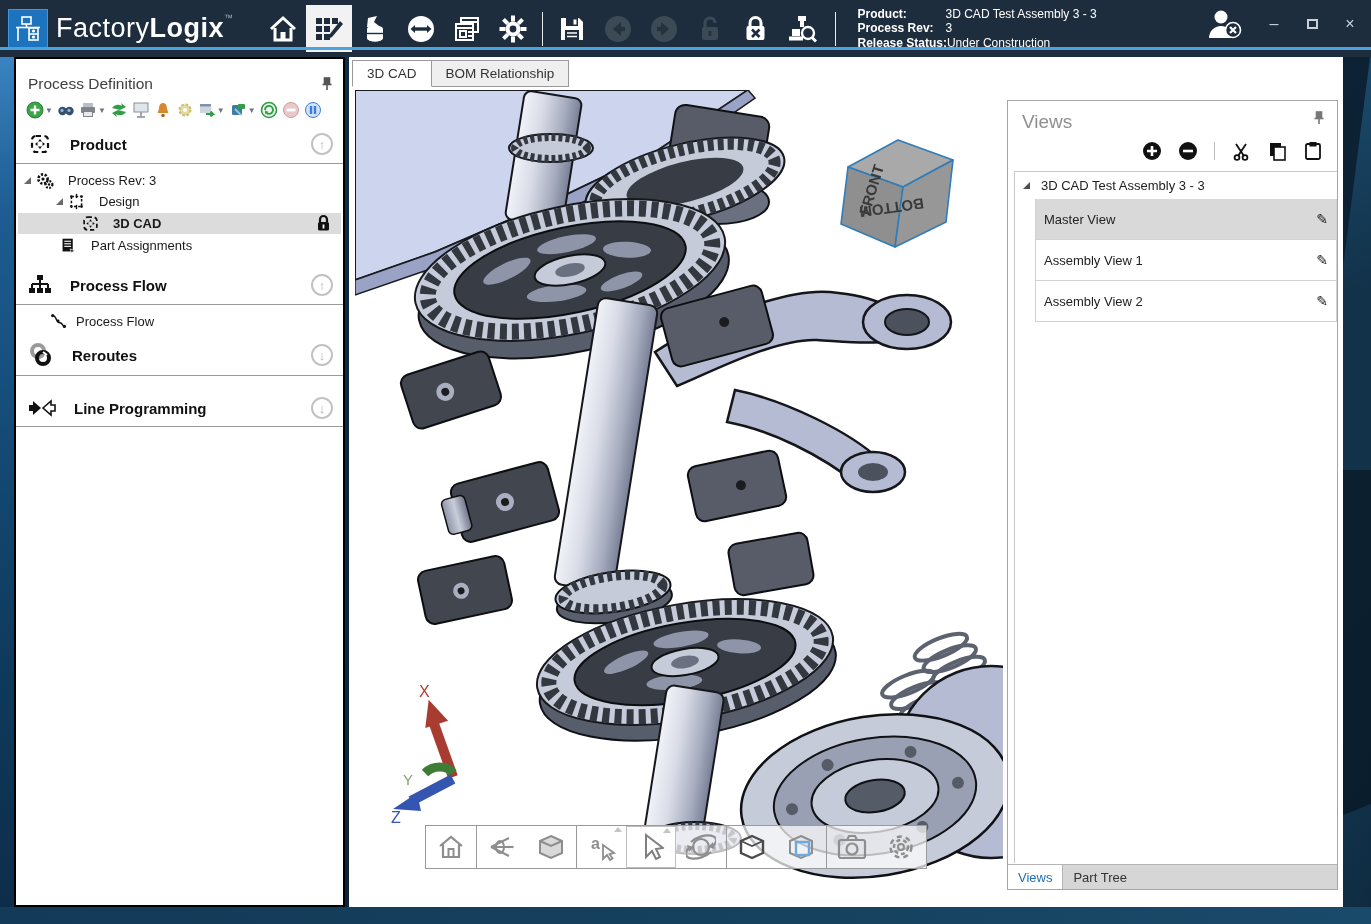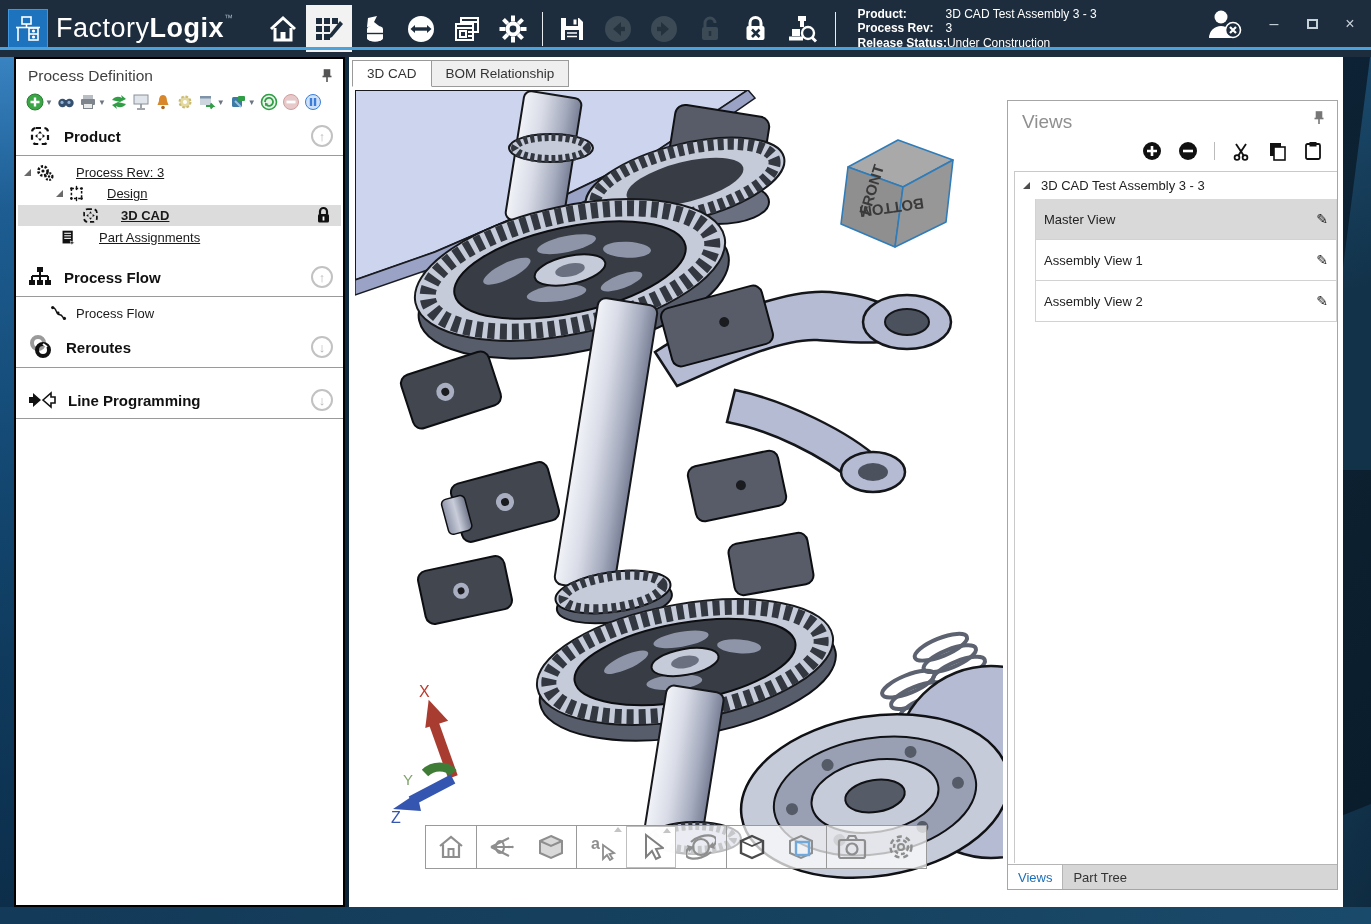--- a/index.html
+++ b/index.html
@@ -32,33 +32,33 @@
   .tb-sep { width:1px; height:34px; background:#e8edf1; margin:0 6px; }
   .tb-info { margin-left:16px; font-size:12px; color:#fff; line-height:14.5px; }
   .tb-info .row { display:flex; } .tb-info .lbl { font-weight:700; min-width:88px; }
   .win-cluster { position:absolute; right:12px; top:0; height:47px; display:flex; align-items:center; gap:20px; }
   .win-btn { color:#c7d1d9; font-size:16px; width:18px; text-align:center; cursor:default; }
   .win-max { width:11px; height:10px; border:2px solid #c7d1d9; display:inline-block; }
 
   
   .left-panel { position:absolute; left:14px; top:57px; width:331px; height:850px;
     background:#fff; border:2px solid #000; }
-  .lp-title-row { display:flex; justify-content:space-between; align-items:center; padding:8px 10px 2px 12px; }
+  .lp-title-row { display:flex; justify-content:space-between; align-items:center; padding:8px 10px 2px 12px;margin-top:8px; }
   .lp-title { font-size:15.5px; color:#404040; }
   .lp-toolbar { display:flex; align-items:center; gap:4px; padding:6px 8px 6px 10px; }
   .lp-tool { display:flex; align-items:center; }
   .caret { font-size:8px; color:#6b7680; margin-left:1px; }
   .section-head { display:flex; align-items:center; padding:7px 10px 5px 12px; }
-  .section-head .txt { font-weight:700; font-size:15px; color:#111; margin-left:12px; flex:1; }
+  .section-head .txt { font-weight:700; font-size:15px; color:#111; margin-left:18px; flex:1; }
   .circ-arrow { width:22px; height:22px; border:2px solid #c2c2c2; border-radius:50%;
     color:#b5b5b5; font-size:13px; display:flex; align-items:center; justify-content:center; }
   .hr { border-top:1px solid #9a9a9a; margin:2px 0 4px 0; }
   .tree-row { display:flex; align-items:center; height:21px; font-size:13px; color:#1a1a1a; position:relative; }
   .tri-exp { width:0; height:0; border-left:7px solid transparent; border-bottom:7px solid #6a6a6a; margin-right:5px; }
-  .tree-row .lab { margin-left:22px;text-decoration:underline; }
+  .tree-row .lab { margin-left:14px; }
   .sel-row { background:#dcdcdc; }
   .lock-right { position:absolute; right:10px; top:1px; }
   .flow-item { display:flex; align-items:center; height:24px; padding-left:34px; font-size:13px; color:#1a1a1a; }
 
   
   .content { position:absolute; left:349px; top:57px; width:994px; height:850px; background:#fff; }
   .tab-row { position:absolute; left:3px; top:3px; height:27px; display:flex; }
   .tab { height:27px; display:flex; align-items:center; padding:0 14px; font-size:13.5px;
     border:1px solid #9a9a9a; color:#333; }
   .tab.active { background:#fff; border-bottom:1px solid #fff; z-index:2; }

